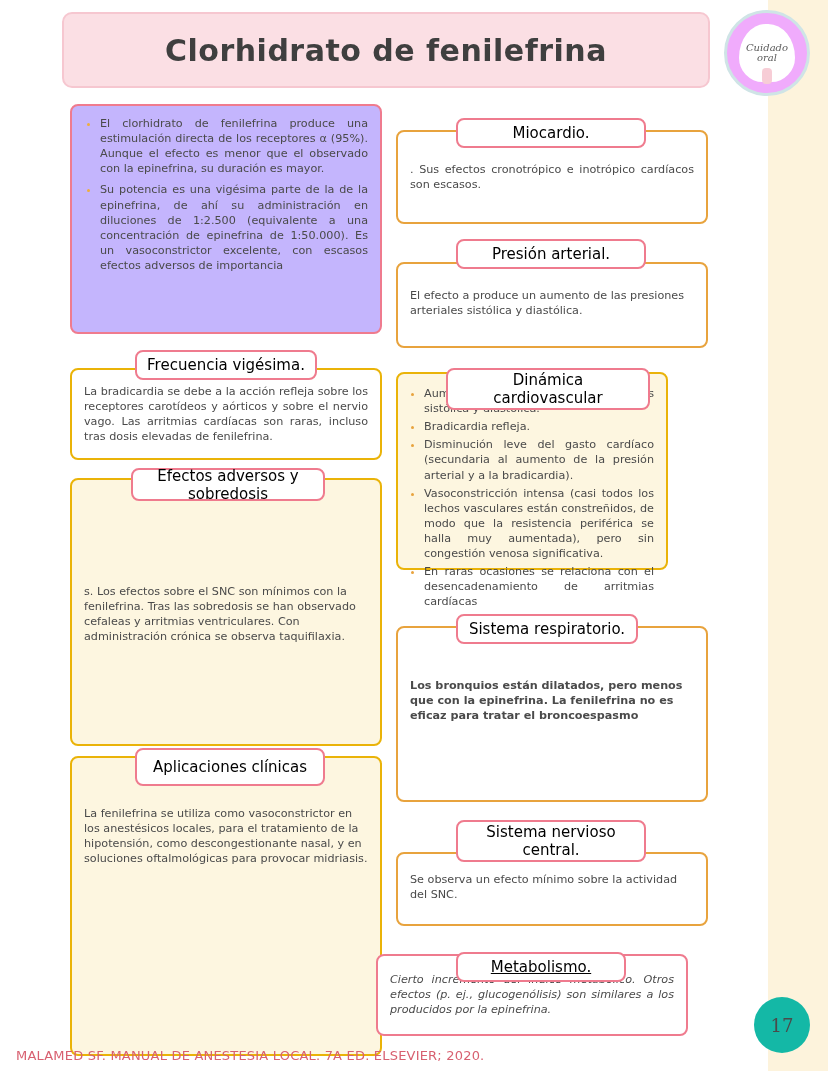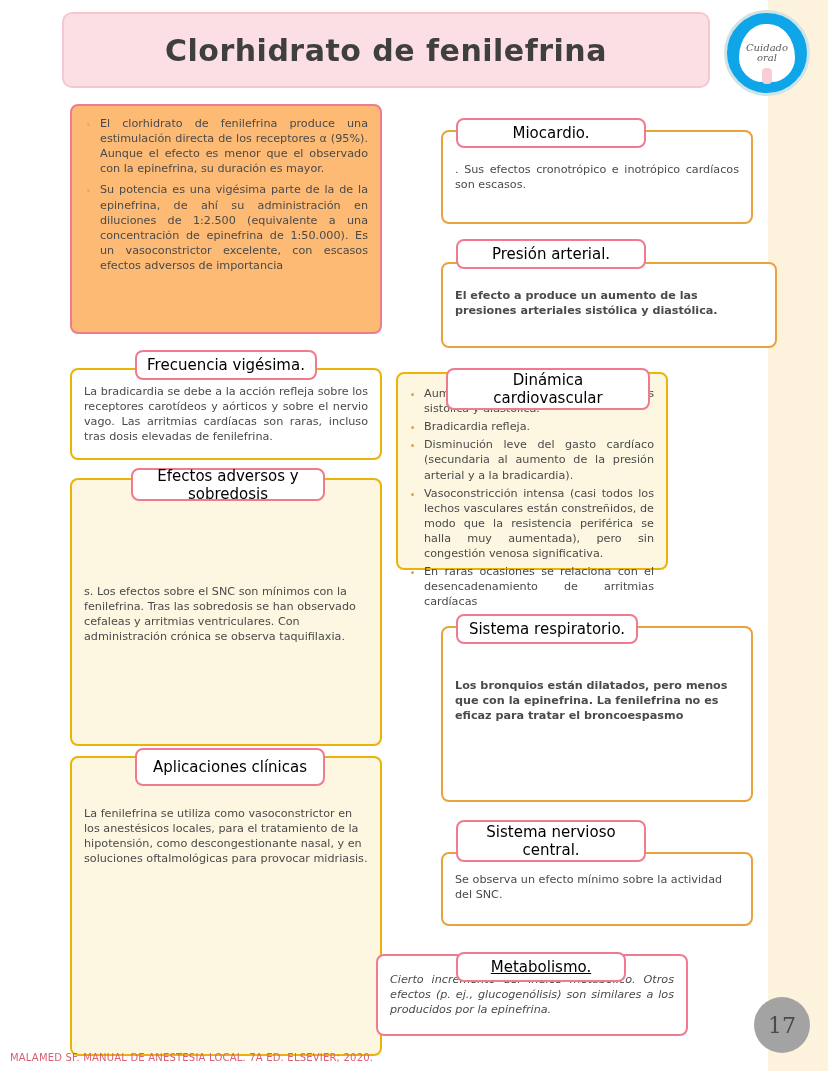--- a/index.html
+++ b/index.html
@@ -22,21 +22,21 @@
     background:#fbdfe4; border:2px solid #f6c7d0; border-radius:10px;
     display:flex; align-items:center; justify-content:center;
   }
   .title-banner .t {
     font-family:"DejaVu Sans", sans-serif;
     font-size:30px; font-weight:bold; color:#3f3f3f; letter-spacing:0.5px;
   }
   
   .logo {
     position:absolute; right:18px; top:10px; width:86px; height:86px;
-    border-radius:50%; background:#0ea5e9; border:3px solid #cfe4e6;
+    border-radius:50%; background:#f0abfc; border:3px solid #cfe4e6;
     display:flex; align-items:center; justify-content:center;
   }
   .logo .tooth {
     width:56px; height:58px; background:#ffffff;
     border-radius:48% 48% 42% 42% / 58% 58% 42% 42%;
     position:relative; display:flex; align-items:center; justify-content:center;
   }
   .logo .tooth:after{
     content:""; position:absolute; bottom:-2px; left:50%; width:10px; height:16px;
     background:#f7cdd6; transform:translateX(-50%); border-radius:4px;
@@ -49,44 +49,44 @@
   .card { position:absolute; border-radius:8px; }
   .card .body {
     padding:10px 12px; font-size:11.2px; line-height:1.35; color:#4a4a4a;
   }
   .hdr {
     position:absolute; border-radius:8px; background:#ffffff;
     display:flex; align-items:center; justify-content:center; text-align:center;
     font-size:15px; color:#000000; padding:4px 10px; line-height:1.2;
   }
   .pink  { border:2px solid #ef7b8e; }
-  .orange{ border:2px solid #e8a33d;margin-left:45px; }
+  .orange{ border:2px solid #e8a33d; }
   .yellow{ border:2px solid #eab308; }
-  .bg-pink   { background:#fdba74; }
+  .bg-pink   { background:#c4b5fd; }
   .bg-yellow { background:#fdf6e0; }
   .bg-white  { background:#ffffff; }
 
   ul.bul { margin:0; padding-left:16px; }
   ul.bul li { margin-bottom:6px; }
   ul.dot { margin:0; padding-left:14px; }
   ul.dot li { margin-bottom:3px; }
   .just { text-align:justify; }
 
   .orange-bullets li::marker { color:#e8a33d; }
   .pink-bullets li::marker { color:#efae3c; }
 
   
   .footer {
-    position:absolute; left:10px; bottom:8px; font-size:10px; color:#d86070;
+    position:absolute; left:16px; bottom:8px; font-size:13px; color:#d86070;
     letter-spacing:0.2px;
   }
   .pagebadge {
     position:absolute; right:18px; bottom:18px; width:56px; height:56px;
-    border-radius:50%; background:#a3a3a3; display:flex; align-items:center;
-    justify-content:center; font-size:22px; color:#4a4a4a;
+    border-radius:50%; background:#14b8a6; display:flex; align-items:center;
+    justify-content:center; font-size:18px; color:#4a4a4a;
     font-family:"DejaVu Serif", serif;
   }
 </style>
 </head>
 <body>
 
 <div class="right-band"></div>
 
 <div class="title-banner">
   <div class="t">Clorhidrato de fenilefrina</div>
@@ -123,21 +123,21 @@
 <div class="card yellow bg-yellow" style="left:70px; top:756px; width:312px; height:300px;">
   <div class="body" style="padding-top:48px;">La fenilefrina se utiliza como vasoconstrictor en los anestésicos locales, para el tratamiento de la hipotensión, como descongestionante nasal, y en soluciones oftalmológicas para provocar midriasis.</div>
 </div>
 <div class="hdr pink" style="left:135px; top:748px; width:190px; height:38px;">Aplicaciones clínicas</div>
 
 <div class="card orange bg-white" style="left:396px; top:130px; width:312px; height:94px;">
   <div class="body just" style="padding-top:30px;">. Sus efectos cronotrópico e inotrópico cardíacos son escasos.</div>
 </div>
 <div class="hdr pink" style="left:456px; top:118px; width:190px; height:30px;">Miocardio.</div>
 
-<div class="card orange bg-white" style="left:396px; top:262px; width:336px; height:86px;font-weight:bold;">
+<div class="card orange bg-white" style="left:396px; top:262px; width:312px; height:86px;">
   <div class="body" style="padding-top:24px;">El efecto a produce un aumento de las presiones arteriales sistólica y diastólica.</div>
 </div>
 <div class="hdr pink" style="left:456px; top:239px; width:190px; height:30px;">Presión arterial.</div>
 
 <div class="card yellow bg-yellow" style="left:396px; top:372px; width:272px; height:198px;">
   <div class="body" style="padding-top:12px;">
     <ul class="dot orange-bullets">
       <li class="just">Aumento de las presiones arteriales sistólica y diastólica.</li>
       <li class="just">Bradicardia refleja.</li>
       <li class="just">Disminución leve del gasto cardíaco (secundaria al aumento de la presión arterial y a la bradicardia).</li>

